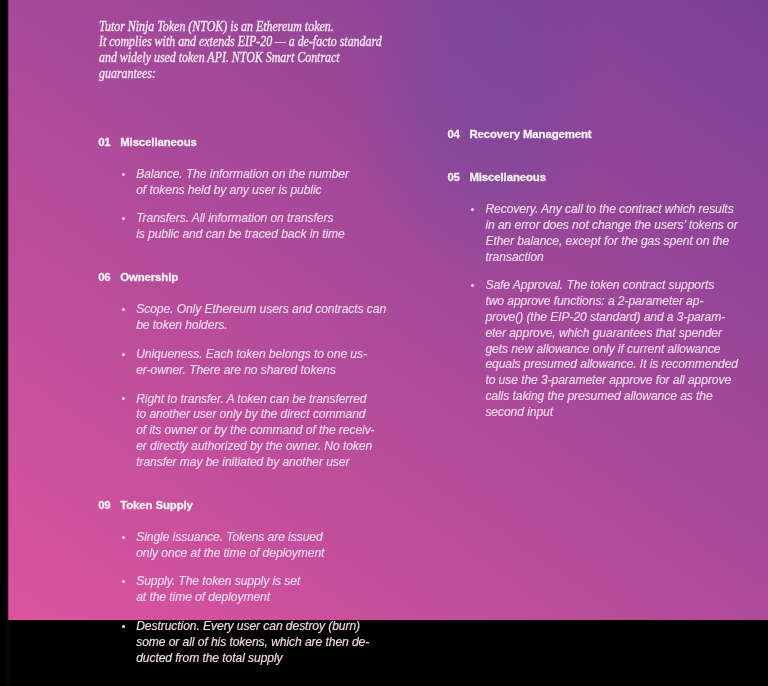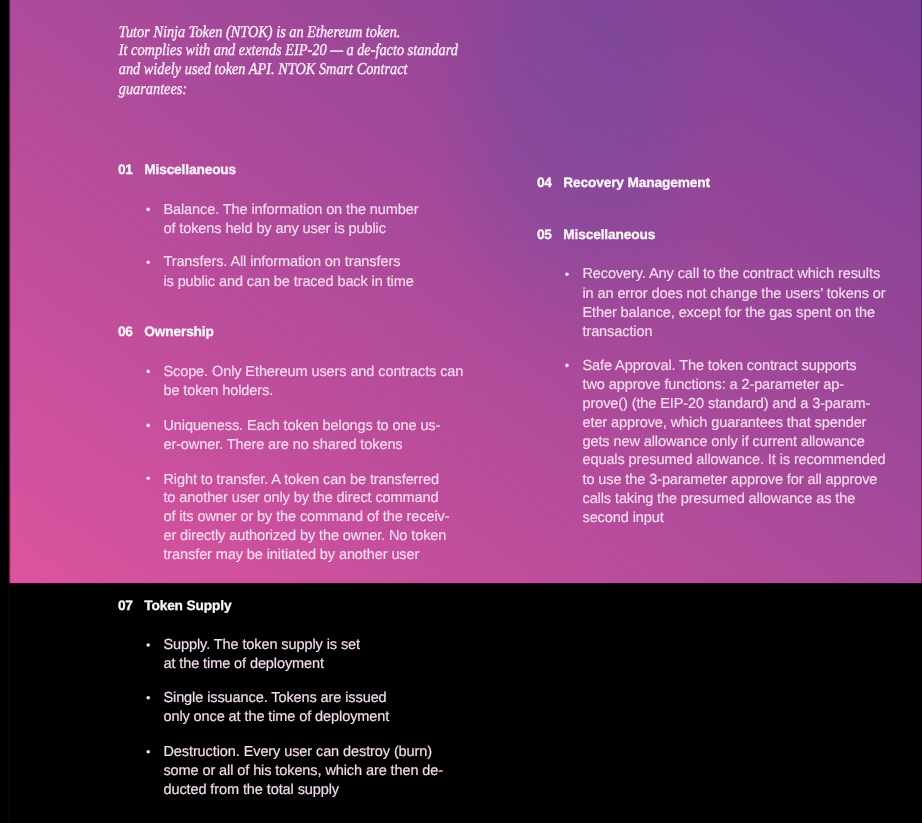--- a/index.html
+++ b/index.html
@@ -2,21 +2,21 @@
 <html><head>
 <meta charset="utf-8">
 <style>
   html, body { margin:0; padding:0; background:#000; }
   body {
     width:768px; height:686px; overflow:hidden;
     font-family:"Liberation Sans", sans-serif;
     -webkit-font-smoothing:antialiased;
   }
   #slide {
-    position:absolute; left:0; top:0; width:768px; height:486px;
+    position:absolute; left:0; top:0; width:768px; height:620px;
     background:linear-gradient(214.85deg, #7A4096 0%, #DD549E 100%);
   }
   .haze {
     position:absolute; left:0; top:0; width:768px; height:686px;
     pointer-events:none;
     background:radial-gradient(128px 201px at 482px 102px,
       rgba(56,82,162,0.20) 0%,
       rgba(56,82,162,0.155) 45%,
       rgba(56,82,162,0.075) 72%,
       rgba(56,82,162,0.022) 90%,
@@ -33,34 +33,34 @@
     line-height:15.8px;
     color:#F8E9F4;
     -webkit-text-stroke:0.35px #F8E9F4;
     white-space:pre;
     transform:scaleX(0.864) translateZ(0);
     transform-origin:left top;
   }
 
   .col { position:absolute; width:320px; transform:translateZ(0); }
   #colA { left:98.3px; top:134.95px; }
-  #colB { left:447.5px; top:146px; }
+  #colB { left:447.5px; top:127px; }
 
   .sec + .sec { margin-top:27.4px; }
   .sec-head {
     font-size:11.4px; font-weight:bold; color:#FDF4FA;
     line-height:15.8px;
     letter-spacing:-0.1px;
     -webkit-text-stroke:0.26px #FDF4FA;
     display:flex;
     text-align:center;
   }
   .sec-num { flex:none; margin-right:9.9px; letter-spacing:-0.35px; }
 
-  ul.items { list-style:none; margin:16.15px 0 0 0; padding:0; }
+  ul.items { list-style:none; margin:16.15px 0 0 0; padding:0;font-style:italic; }
   ul.items li {
     position:relative; padding-left:37.9px;
     font-size:12.1px; line-height:15.8px; letter-spacing:-0.08px;
     color:#F4DCEE;
     -webkit-text-stroke:0.14px #F4DCEE;
     white-space:pre-line;
   }
   ul.items li + li { margin-top:13px; }
   ul.items li .dot {
     position:absolute; left:23.35px; top:5.7px;
@@ -103,28 +103,28 @@
 er-owner. There are no shared tokens</span></li>
         <li><span class="dot"></span><span class="bullet-text">Right to transfer. A token can be transferred
 to another user only by the direct command
 of its owner or by the command of the receiv-
 er directly authorized by the owner. No token
 transfer may be initiated by another user</span></li>
       </ul>
     </div>
     <div class="sec">
       <div class="sec-head">
-        <span class="sec-num">07</span>
+        <span class="sec-num">09</span>
         <span class="sec-title">Token Supply</span>
       </div>
       <ul class="items">
+        <li><span class="dot"></span><span class="bullet-text">Single issuance. Tokens are issued
+only once at the time of deployment</span></li>
         <li><span class="dot"></span><span class="bullet-text">Supply. The token supply is set
 at the time of deployment</span></li>
-        <li><span class="dot"></span><span class="bullet-text">Single issuance. Tokens are issued
-only once at the time of deployment</span></li>
         <li><span class="dot"></span><span class="bullet-text">Destruction. Every user can destroy (burn)
 some or all of his tokens, which are then de-
 ducted from the total supply</span></li>
       </ul>
     </div>
   </div>
   <div class="col" id="colB">
     <div class="sec">
       <div class="sec-head">
         <span class="sec-num">04</span>

